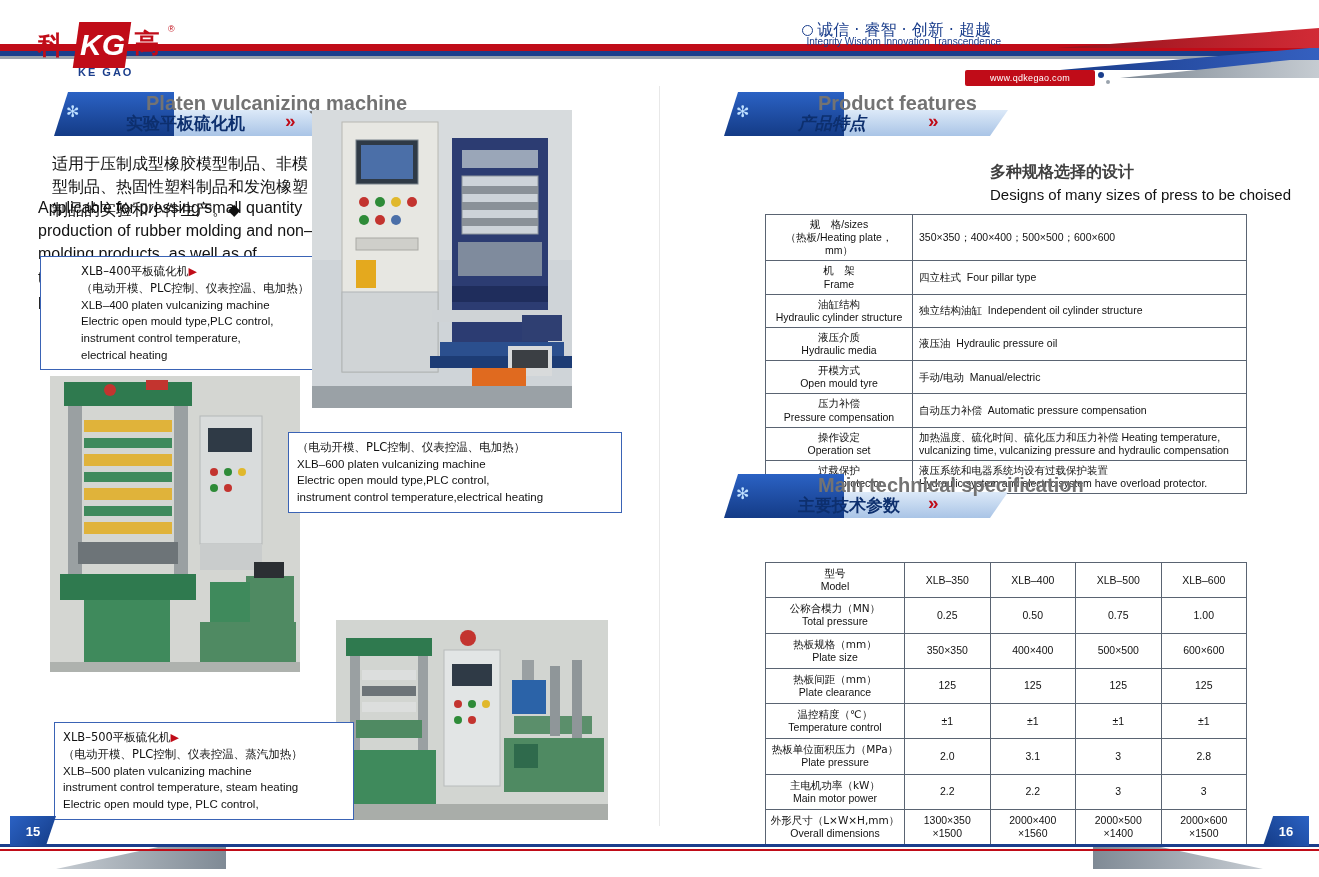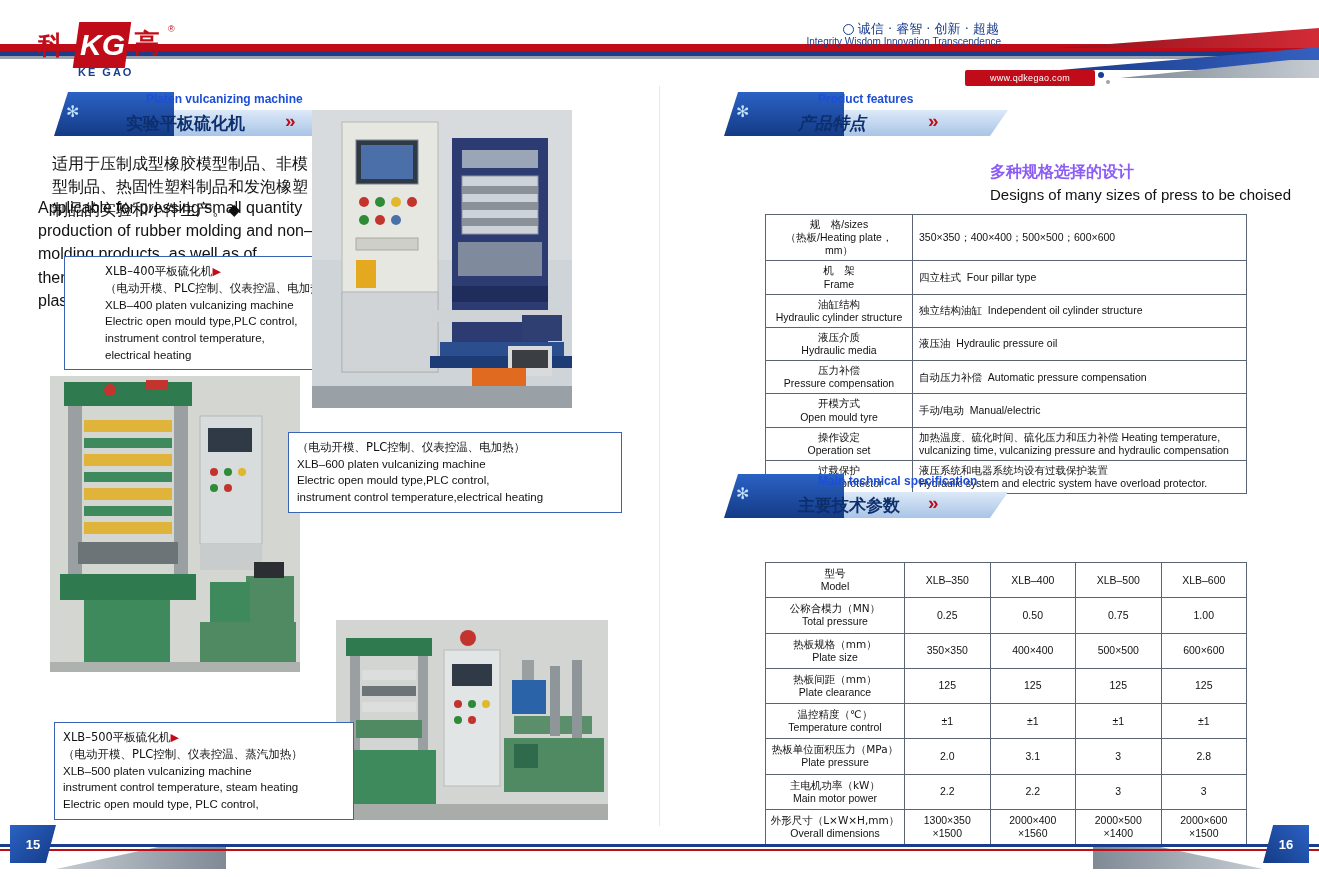--- a/index.html
+++ b/index.html
@@ -29,40 +29,40 @@
 
   .logo{position:absolute;left:38px;top:22px;width:150px;height:58px;}
   .logo .cn1{position:absolute;left:0;top:6px;font-size:26px;color:#c00c18;font-weight:bold;font-family:"DejaVu Sans",sans-serif;}
   .logo .cn2{position:absolute;left:96px;top:4px;font-size:26px;color:#c00c18;font-weight:bold;font-family:"DejaVu Sans",sans-serif;}
   .logo .badge{position:absolute;left:38px;top:0px;width:52px;height:46px;background:#c00c18;
       transform:skewX(-8deg);display:flex;align-items:center;justify-content:center;}
   .logo .badge span{color:#fff;font-weight:bold;font-size:30px;transform:skewX(8deg);font-style:italic;}
   .logo .reg{position:absolute;left:130px;top:2px;font-size:9px;color:#c00c18;}
   .logo .kegao{position:absolute;left:40px;top:44px;font-size:11px;letter-spacing:2px;color:#1b3e8c;font-weight:bold;}
 
-  .slogan-cn{position:absolute;right:320px;top:20px;font-size:13px;color:#1b3e8c;
+  .slogan-cn{position:absolute;right:328px;top:20px;font-size:16px;color:#1b3e8c;
       font-family:"DejaVu Sans",sans-serif;white-space:nowrap;}
   .slogan-cn .circ{display:inline-block;width:9px;height:9px;border:1px solid #1b3e8c;border-radius:50%;margin-right:4px;vertical-align:middle;}
   .slogan-en{position:absolute;right:318px;top:36px;font-size:10px;color:#1b3e8c;white-space:nowrap;}
 
   .url-tab{position:absolute;left:965px;top:70px;width:130px;height:16px;background:#c00c18;
       border-radius:2px;display:flex;align-items:center;justify-content:center;}
   .url-tab span{color:#fff;font-size:9px;letter-spacing:.3px;}
   .url-dot{position:absolute;left:1098px;top:72px;width:6px;height:6px;border-radius:50%;background:#1b3e8c;}
   .url-dot2{position:absolute;left:1106px;top:80px;width:4px;height:4px;border-radius:50%;background:#9aa3ad;}
 
   
   .ribbon{position:absolute;height:44px;}
   .rb-left{position:absolute;left:0;top:0;width:120px;height:44px;
       background:linear-gradient(180deg,#2b62c4,#143b86);
       clip-path:polygon(14px 0,120px 0,120px 44px,0 44px);}
   .rb-dots{position:absolute;left:36px;top:12px;color:#bfe0ff;font-size:16px;letter-spacing:1px;line-height:1;}
   .rb-cn{position:absolute;left:78px;top:22px;font-size:17px;font-weight:bold;color:#0d2f6e;
       font-family:"DejaVu Sans",sans-serif;white-space:nowrap;}
-  .rb-en{position:absolute;left:78px;top:0px;font-size:12px;font-weight:bold;color:#1d4ed8;white-space:nowrap;}
+  .rb-en{position:absolute;left:78px;top:0px;font-size:20px;font-weight:bold;color:#737373;white-space:nowrap;}
   .rb-bar{position:absolute;left:60px;top:18px;height:26px;background:linear-gradient(180deg,#dce9f8,#a9c4e6);
       clip-path:polygon(0 0,100% 0,calc(100% - 18px) 100%,0 100%);}
   .rb-arrows{position:absolute;color:#c00c18;font-size:19px;font-weight:bold;letter-spacing:-3px;}
 
   
   .desc{position:absolute;font-size:16px;line-height:1.45;color:#111;}
   .cnline{font-family:"DejaVu Sans",sans-serif;}
   .callout{position:absolute;border:1px solid #3a63b5;background:#fff;padding:6px 8px;font-size:11.5px;line-height:1.45;}
   .callout .cn{font-family:"DejaVu Sans",sans-serif;}
   .red-tri{color:#c00c18;font-size:11px;}
@@ -77,27 +77,27 @@
   .tbl1 td.k{width:134px;text-align:center;line-height:1.25;background:#fff;}
   .tbl1 td.v{line-height:1.25;}
   .cnfont{font-family:Liberation Sans, sans-serif;}
 
   .tbl2{left:765px;top:562px;width:482px;text-align:center;}
   .tbl2 td{border:1px solid #5a6472;font-size:10.5px;padding:4px 2px;line-height:1.25;}
   .tbl2 td.k{width:134px;}
   .h-cn{font-family:"DejaVu Sans",sans-serif;}
 
   .sub-h{position:absolute;left:990px;top:162px;}
-  .sub-h .cn{font-size:16px;font-weight:bold;color:#8b5cf6;font-family:"DejaVu Sans",sans-serif;}
+  .sub-h .cn{font-size:16px;font-weight:bold;color:#404040;font-family:"DejaVu Sans",sans-serif;}
   .sub-h .en{font-size:15px;color:#111;margin-top:3px;}
 
   
   .foot-line{position:absolute;left:0;bottom:30px;width:1319px;height:3px;background:#1b3e8c;}
   .foot-red{position:absolute;left:0;bottom:26px;width:1319px;height:2px;background:#c00c18;}
-  .pg{position:absolute;bottom:14px;width:46px;height:38px;display:flex;align-items:center;justify-content:center;
+  .pg{position:absolute;bottom:31px;width:46px;height:30px;display:flex;align-items:center;justify-content:center;
       color:#fff;font-size:13px;font-weight:bold;}
   .pg-l{left:10px;background:linear-gradient(135deg,#2b62c4,#143b86);
       clip-path:polygon(0 0,100% 0,78% 100%,0 100%);}
   .pg-r{right:10px;background:linear-gradient(225deg,#2b62c4,#143b86);
       clip-path:polygon(22% 0,100% 0,100% 100%,0 100%);}
   .foot-sw{position:absolute;bottom:8px;left:56px;width:170px;height:22px;
       background:linear-gradient(90deg,#c6ccd2,#7f8a95);clip-path:polygon(0 100%,60% 0,100% 0,100% 100%);}
   .foot-sw2{position:absolute;bottom:8px;right:56px;width:170px;height:22px;
       background:linear-gradient(270deg,#c6ccd2,#7f8a95);clip-path:polygon(0 0,40% 0,100% 100%,0 100%);}
 
@@ -145,21 +145,21 @@
     <div class="rb-left" style="left:24px;"></div>
     <div class="rb-dots">✻</div>
     <div class="rb-en" style="left:116px;top:0px;">Platen vulcanizing machine</div>
     <div class="rb-cn" style="left:96px;top:20px;">实验平板硫化机</div>
     <div class="rb-arrows" style="left:255px;top:18px;">»</div>
   </div>
 
   <div class="desc cnline" style="left:52px;top:152px;width:256px;">适用于压制成型橡胶模型制品、非模型制品、热固性塑料制品和发泡橡塑制品的实验和小件生产。◆</div>
   <div class="desc" style="left:38px;top:196px;width:280px;">Applicable for pressing small quantity production of rubber molding and non– molding products, as well as of thermosetting plastics and foamed plastics– rubber products. ◆</div>
 
-  <div class="callout" style="left:64px;top:256px;width:240px;padding-left:40px;">
+  <div class="callout" style="left:40px;top:256px;width:240px;padding-left:40px;">
     <div><span class="cn">XLB–400平板硫化机</span><span class="red-tri">▶</span></div>
     <div class="cn">（电动开模、PLC控制、仪表控温、电加热）</div>
     <div>XLB–400 platen vulcanizing machine</div>
     <div>Electric open mould type,PLC control,</div>
     <div>instrument control temperature,</div>
     <div>electrical heating</div>
   </div>
 
   <div class="photo" style="left:312px;top:110px;width:260px;height:298px;background:#c9cfd4;">
     <svg width="260" height="298" viewBox="0 0 260 298">
@@ -327,36 +327,36 @@
           <div class="cnfont">液压介质</div>
           <div>Hydraulic media</div>
         </td>
         <td class="v">
           <span class="cnfont">液压油</span>
           &nbsp;<span>Hydraulic pressure oil</span>
         </td>
       </tr>
       <tr>
         <td class="k">
+          <div class="cnfont">开模方式</div>
+          <div>Open mould tyre</div>
+        </td>
+        <td class="v">
+          <span class="cnfont">手动/电动</span>
+          &nbsp;<span>Manual/electric</span>
+        </td>
+      </tr>
+      <tr>
+        <td class="k">
           <div class="cnfont">压力补偿</div>
           <div>Pressure compensation</div>
         </td>
         <td class="v">
           <span class="cnfont">自动压力补偿</span>
           &nbsp;<span>Automatic pressure compensation</span>
-        </td>
-      </tr>
-      <tr>
-        <td class="k">
-          <div class="cnfont">开模方式</div>
-          <div>Open mould tyre</div>
-        </td>
-        <td class="v">
-          <span class="cnfont">手动/电动</span>
-          &nbsp;<span>Manual/electric</span>
         </td>
       </tr>
       <tr>
         <td class="k">
           <div class="cnfont">操作设定</div>
           <div>Operation set</div>
         </td>
         <td class="v">
           <span class="cnfont">加热温度、硫化时间、硫化压力和压力补偿</span>
           <span>Heating temperature, vulcanizing time, vulcanizing pressure and hydraulic compensation</span>

